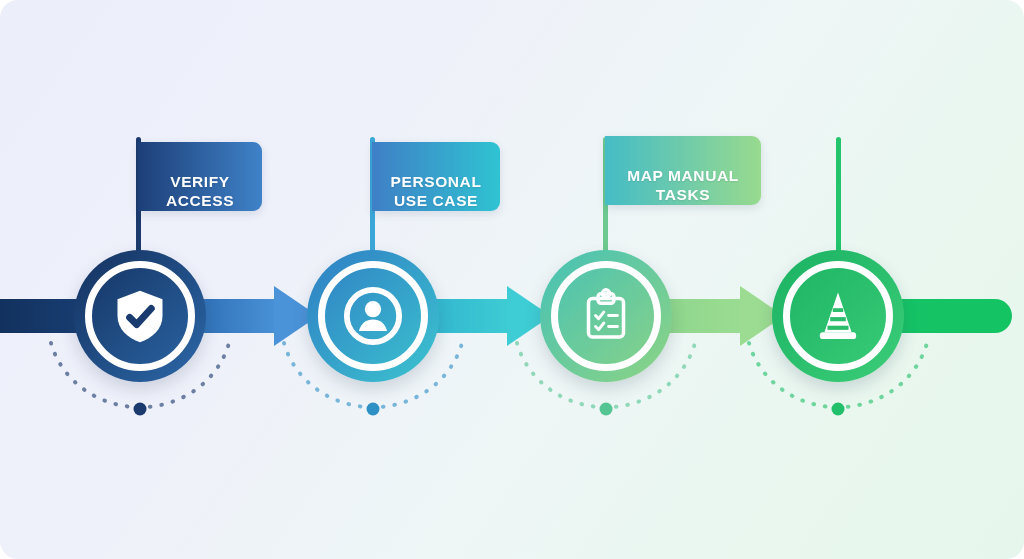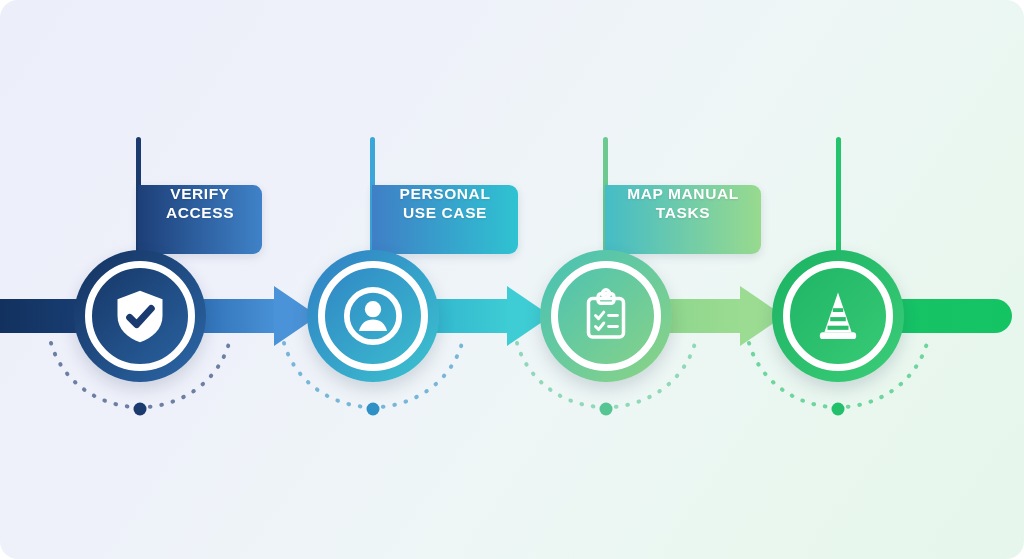--- a/index.html
+++ b/index.html
@@ -36,23 +36,22 @@
   .glyph{position:absolute;left:0;top:0;width:132px;height:132px;
          display:flex;align-items:center;justify-content:center;}
   .glyph svg{display:block;}
   
   .arcwrap{position:absolute;width:190px;height:104px;}
   .arcwrap svg{display:block;}
   
   .pole{position:absolute;width:5px;border-radius:2.5px;}
   .flag{
     position:absolute;border-radius:0 9px 9px 0;
-    display:flex;align-items:flex-start;justify-content:center;
+    display:flex;align-items:flex-end;justify-content:center;
     box-shadow:0 3px 9px rgba(40,60,90,.13);
-    margin-top:43px;
   }
   .flag span{
     display:block;text-align:center;color:#ffffff;
     font-weight:700;letter-spacing:.6px;line-height:1.22;
     font-size:15.5px;text-shadow:0 1px 2px rgba(0,0,0,.10);
     padding:0 6px;white-space:pre-line;
   }
 </style>
 </head>
 <body>
@@ -105,21 +104,21 @@
 
   <div class="arcwrap" id="arc-1" style="left:278px;top:325px;">
     <svg width="190" height="104" viewBox="0 0 190 104">
       <path id="arcpath-1" d="M6,18 A 92 86 0 0 0 184,18" fill="none" stroke-width="4" stroke-linecap="round" stroke-dasharray="0.6 11" opacity=".62" stroke="#2f90c6"></path>
       <circle id="arcdot-1" cx="95" cy="84" r="6.5" fill="#2f90c6"></circle>
     </svg>
   </div>
 
   <div class="pole" id="pole-1" style="left: 370px; top: 137px; height: 125px; background: rgb(59, 167, 216);"></div>
 
-  <div class="flag" id="flag-1" style="left: 372px; top: 142px; width: 146px; height: 69px; background: linear-gradient(90deg, rgb(63, 127, 198), rgb(47, 195, 210));">
+  <div class="flag" id="flag-1" style="left: 372px; top: 142px; width: 128px; height: 69px; background: linear-gradient(90deg, rgb(63, 127, 198), rgb(47, 195, 210));">
     <span>PERSONAL
 USE CASE</span>
   </div>
 
   <div class="node" id="node-1" style="left:307px;top:250px;">
     <div class="disc" id="disc-1" style="background: linear-gradient(135deg, rgb(47, 126, 196) 0%, rgb(60, 196, 207) 100%);"></div>
     <div class="ring"></div>
     <div class="glyph">
       <svg width="62" height="62" viewBox="0 0 64 64">
         <circle cx="32" cy="32" r="27" fill="none" stroke="#ffffff" stroke-width="6"></circle>
@@ -131,21 +130,21 @@
 
   <div class="arcwrap" id="arc-2" style="left:511px;top:325px;">
     <svg width="190" height="104" viewBox="0 0 190 104">
       <path id="arcpath-2" d="M6,18 A 92 86 0 0 0 184,18" fill="none" stroke-width="4" stroke-linecap="round" stroke-dasharray="0.6 11" opacity=".62" stroke="#55c593"></path>
       <circle id="arcdot-2" cx="95" cy="84" r="6.5" fill="#55c593"></circle>
     </svg>
   </div>
 
   <div class="pole" id="pole-2" style="left: 603px; top: 137px; height: 125px; background: rgb(108, 201, 143);"></div>
 
-  <div class="flag" id="flag-2" style="left: 605px; top: 142px; width: 156px; height: 69px; background: linear-gradient(90deg, rgb(69, 188, 198), rgb(152, 218, 142));">
+  <div class="flag" id="flag-2" style="left: 605px; top: 136px; width: 156px; height: 69px; background: linear-gradient(90deg, rgb(69, 188, 198), rgb(152, 218, 142));">
     <span>MAP MANUAL
 TASKS</span>
   </div>
 
   <div class="node" id="node-2" style="left:540px;top:250px;">
     <div class="disc" id="disc-2" style="background: linear-gradient(135deg, rgb(70, 193, 182) 0%, rgb(141, 212, 132) 100%);"></div>
     <div class="ring"></div>
     <div class="glyph">
       <svg width="56" height="56" viewBox="0 0 64 64">
         <rect x="12" y="12" width="40" height="44" rx="4.5" fill="none" stroke="#ffffff" stroke-width="4"></rect>

